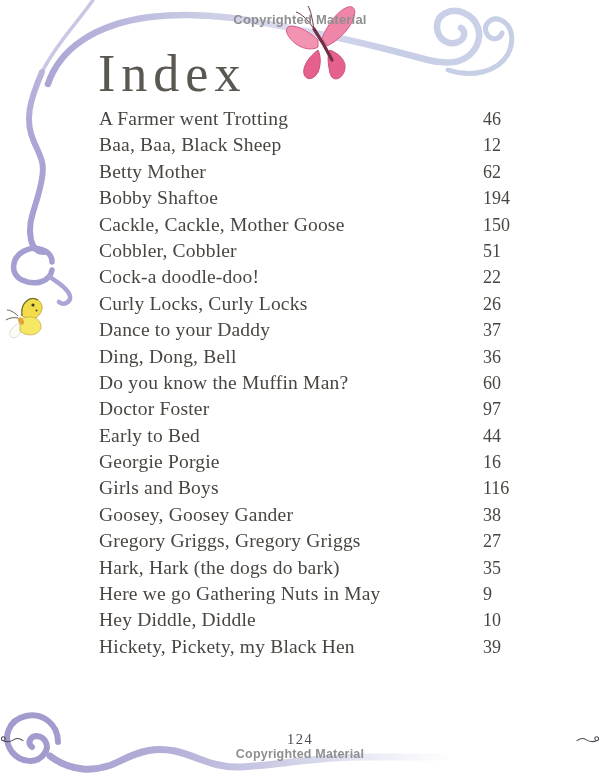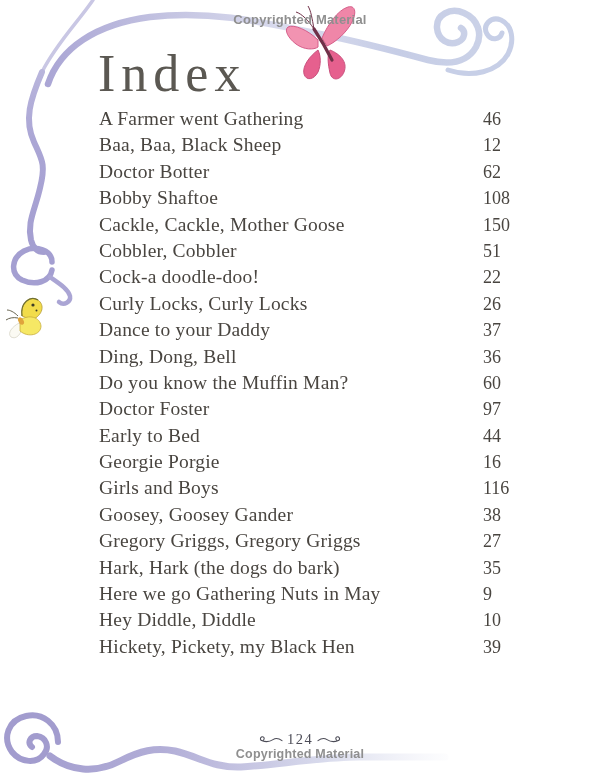--- a/index.html
+++ b/index.html
@@ -32,21 +32,21 @@
     font-feature-settings:"onum" 1;
   }
   .rp{
     position:absolute;left:340px;top:0;
     font-size:18px;color:var(--text-color,#494540);
     font-feature-settings:"onum" 1;
     margin-left:44px;
   }
   .footer{
     position:absolute;top:731px;left:0;right:0;
-    display:flex;justify-content:center;align-items:center;gap:4px;
+    display:flex;justify-content:space-between;align-items:center;gap:4px;
   }
   .pageno{
     font-size:14.5px;letter-spacing:1.5px;color:#4c4c57;
     font-feature-settings:"onum" 1;
   }
   .orn{display:block;}
 </style>
 </head>
 <body>
 
@@ -118,37 +118,37 @@
       <ellipse cx="21" cy="321" rx="2.5" ry="4" transform="rotate(-30 21 321)" fill="#e0a43c"></ellipse>
     </g>
   </svg>
 
   <div class="watermark top">Copyrighted Material</div>
 
   <h1 class="title">Index</h1>
 
   <div class="index-list">
     <div class="row">
-      <span class="rt">A Farmer went Gathering</span>
+      <span class="rt">A Farmer went Trotting</span>
       <span class="rp">46</span>
     </div>
 
     <div class="row">
       <span class="rt">Baa, Baa, Black Sheep</span>
       <span class="rp">12</span>
     </div>
 
     <div class="row">
-      <span class="rt">Doctor Botter</span>
+      <span class="rt">Betty Mother</span>
       <span class="rp">62</span>
     </div>
 
     <div class="row">
       <span class="rt">Bobby Shaftoe</span>
-      <span class="rp">108</span>
+      <span class="rp">194</span>
     </div>
 
     <div class="row">
       <span class="rt">Cackle, Cackle, Mother Goose</span>
       <span class="rp">150</span>
     </div>
 
     <div class="row">
       <span class="rt">Cobbler, Cobbler</span>
       <span class="rp">51</span>

